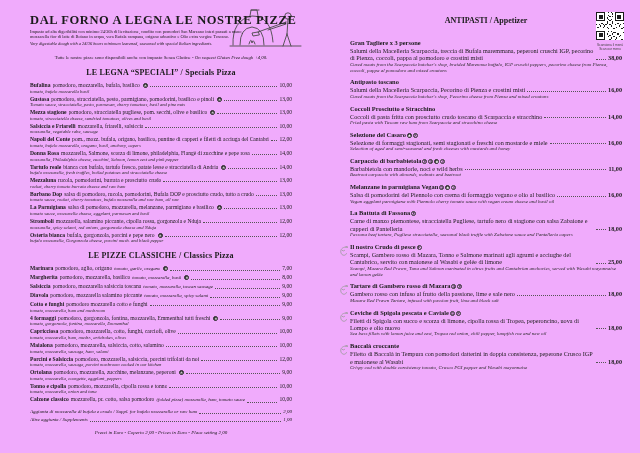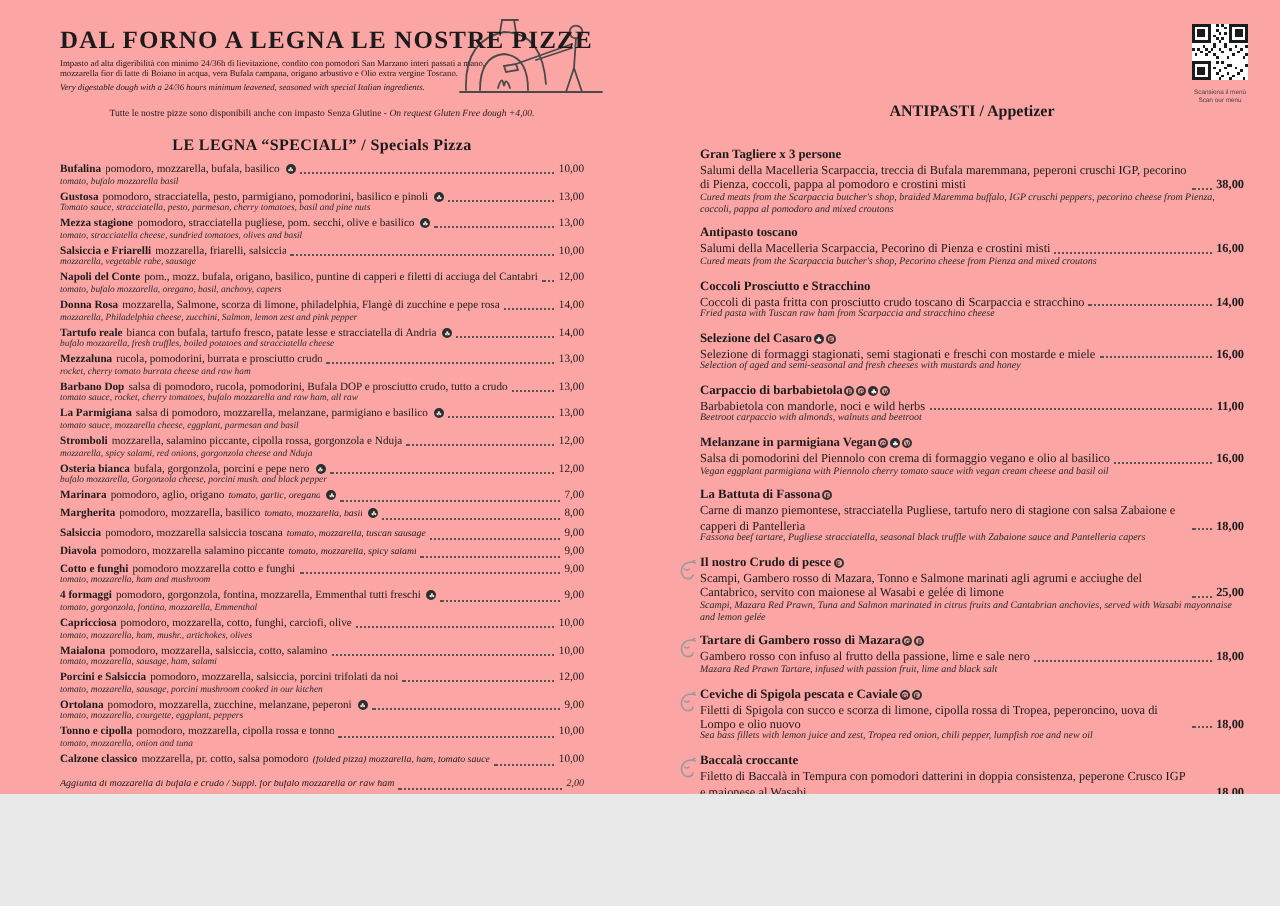--- a/index.html
+++ b/index.html
@@ -1,16 +1,16 @@
 <!DOCTYPE html>
 <html><head>
 <meta charset="utf-8">
 <style>
   html,body{margin:0;padding:0;background:#e8e8e8;}
-  .page{position:relative;width:640px;height:397px;background:#fca5a5;color:#1b1b1b;
+  .page{position:relative;width:640px;height:453px;background:#f0abfc;color:#1b1b1b;
         font-family:"Liberation Serif","DejaVu Serif",serif;overflow:hidden;}
   
   .left-col{position:absolute;left:30px;top:14px;width:262px;}
   .main-title{font-size:12.5px;font-weight:bold;letter-spacing:.6px;line-height:13px;white-space:nowrap;}
   .intro{width:218px;font-size:4.4px;line-height:5px;margin-top:2px;}
   .intro-en{font-style:italic;}
   .gluten{font-size:4.8px;line-height:6px;text-align:center;margin-top:9px;width:100%;}
   .gluten .en{font-style:italic;}
   .sec-head{font-size:8px;font-weight:bold;text-align:center;margin:7px 0 5px 0;letter-spacing:.2px;}
   .litem{margin-bottom:1.6px;}
@@ -23,21 +23,21 @@
   .lsub{font-style:italic;font-size:4.7px;line-height:5.4px;color:#2a2a2a;}
   .supp .lrow{font-style:italic;font-size:5px;}
   .footer-note{font-size:5px;font-style:italic;text-align:center;margin-top:6px;}
   
   .badge{display:inline-block;width:5px;height:5px;border:1px solid #333;border-radius:50%;
          font-size:3.2px;line-height:4.6px;text-align:center;vertical-align:0px;margin-left:1px;
          font-family:"Liberation Sans",sans-serif;color:#222;box-sizing:border-box;}
   .b-leaf{background:#2e2e2e;color:#fff;border-color:#2e2e2e;}
   
   .right-col{position:absolute;left:350px;top:12px;width:272px;}
-  .right-head{font-size:8px;font-weight:bold;text-align:center;margin-top:39px;margin-bottom:14px;}
+  .right-head{font-size:8px;font-weight:bold;text-align:center;margin-top:4px;margin-bottom:14px;}
   .ritem{position:relative;margin-bottom:5px;}
   .rname{font-size:6.4px;font-weight:bold;line-height:8px;}
   .rrow{display:flex;align-items:flex-end;}
   .rdesc{font-size:6.2px;line-height:7.4px;flex:0 1 auto;}
   .rfill{flex:1;min-width:10px;border-bottom:1px dotted #555;margin:0 2px 2px 2px;}
   .rprice{font-size:6.2px;font-weight:bold;white-space:nowrap;line-height:7.4px;}
   .rsub{font-style:italic;font-size:5px;line-height:5.8px;color:#2a2a2a;}
   .fish{position:absolute;left:-11px;top:0px;}
   
   .oven{position:absolute;left:228px;top:4px;width:76px;height:46px;}
@@ -277,20 +277,21 @@
             <span class="lname">Osteria bianca</span>
             <span class="ldesc">bufala, gorgonzola, porcini e pepe nero</span>
             <span class="lbadges"><span class="badge b-leaf">☘</span></span>
             <span class="llead"></span>
             <span class="lprice">12,00</span>
           </div>
           <div class="lsub">bufalo mozzarella, Gorgonzola cheese, porcini mush. and black pepper</div>
         </div>
       </div>
 
+    <div class="sec-head">LE PIZZE CLASSICHE / Classics Pizza</div>
     <div>
 
         <div class="litem">
           <div class="lrow">
             <span class="lname">Marinara</span>
             <span class="ldesc">pomodoro, aglio, origano</span>
             <span class="len">tomato, garlic, oregano</span>
             <span class="lbadges"><span class="badge b-leaf">☘</span></span>
             <span class="llead"></span>
             <span class="lprice">7,00</span>

